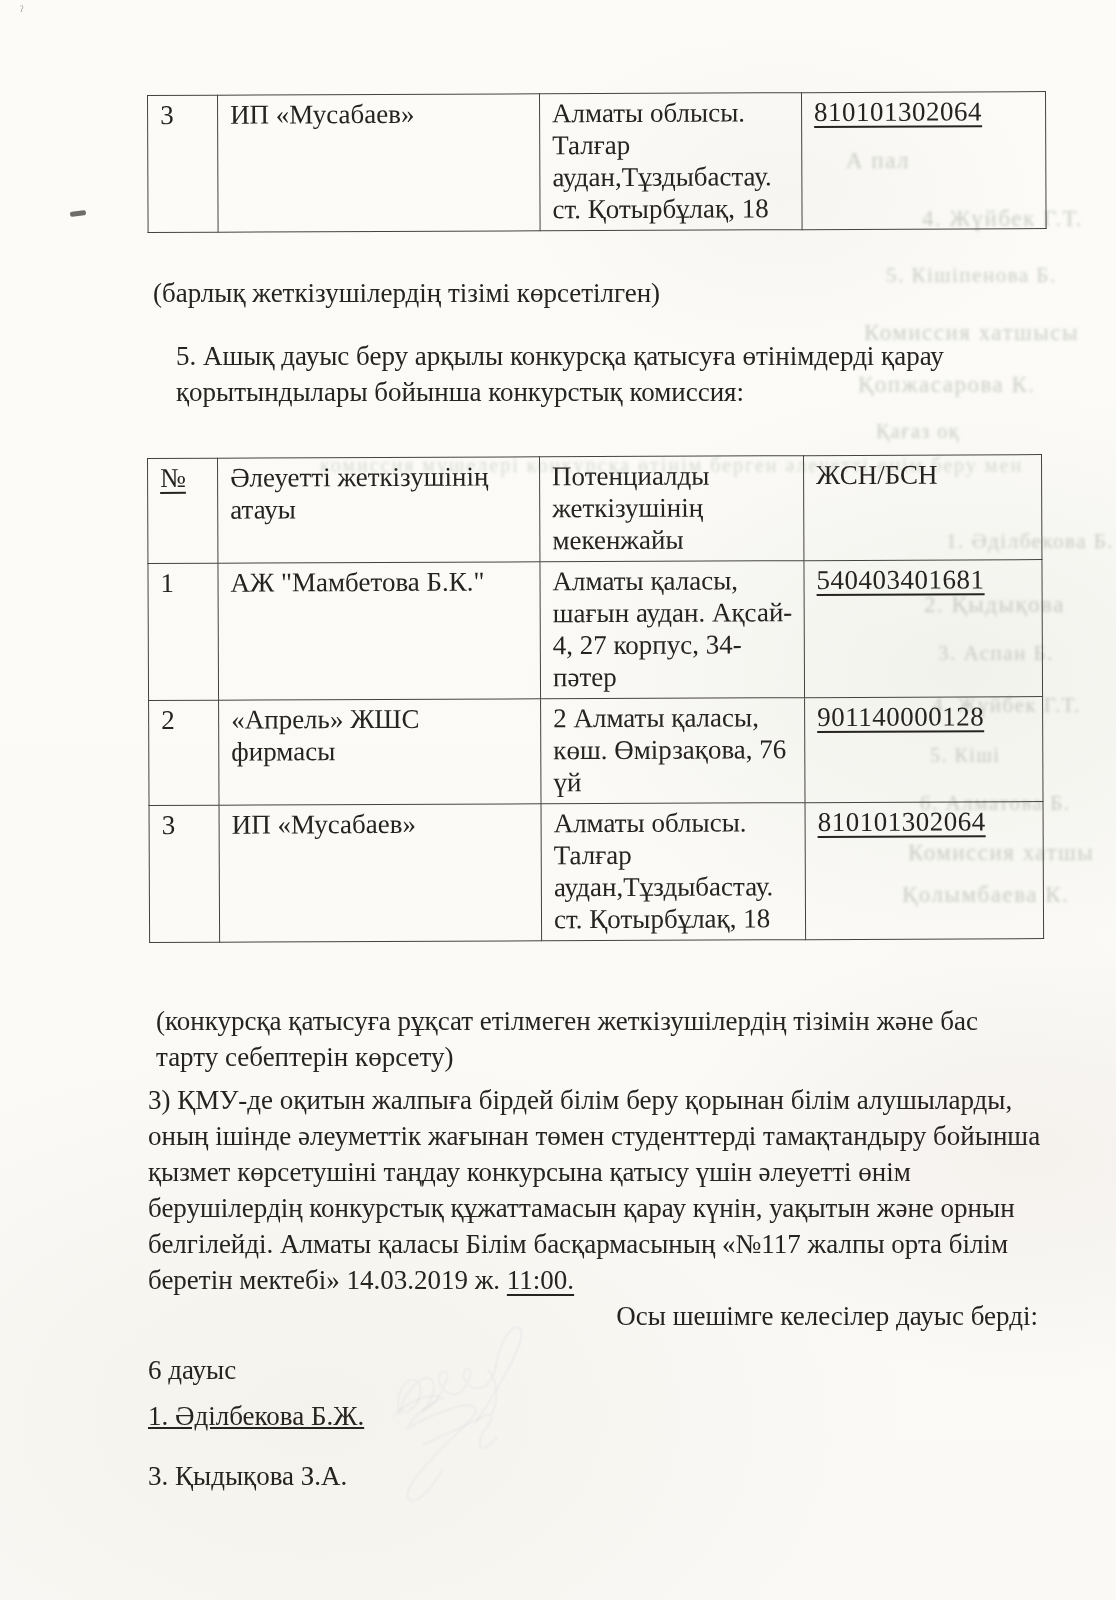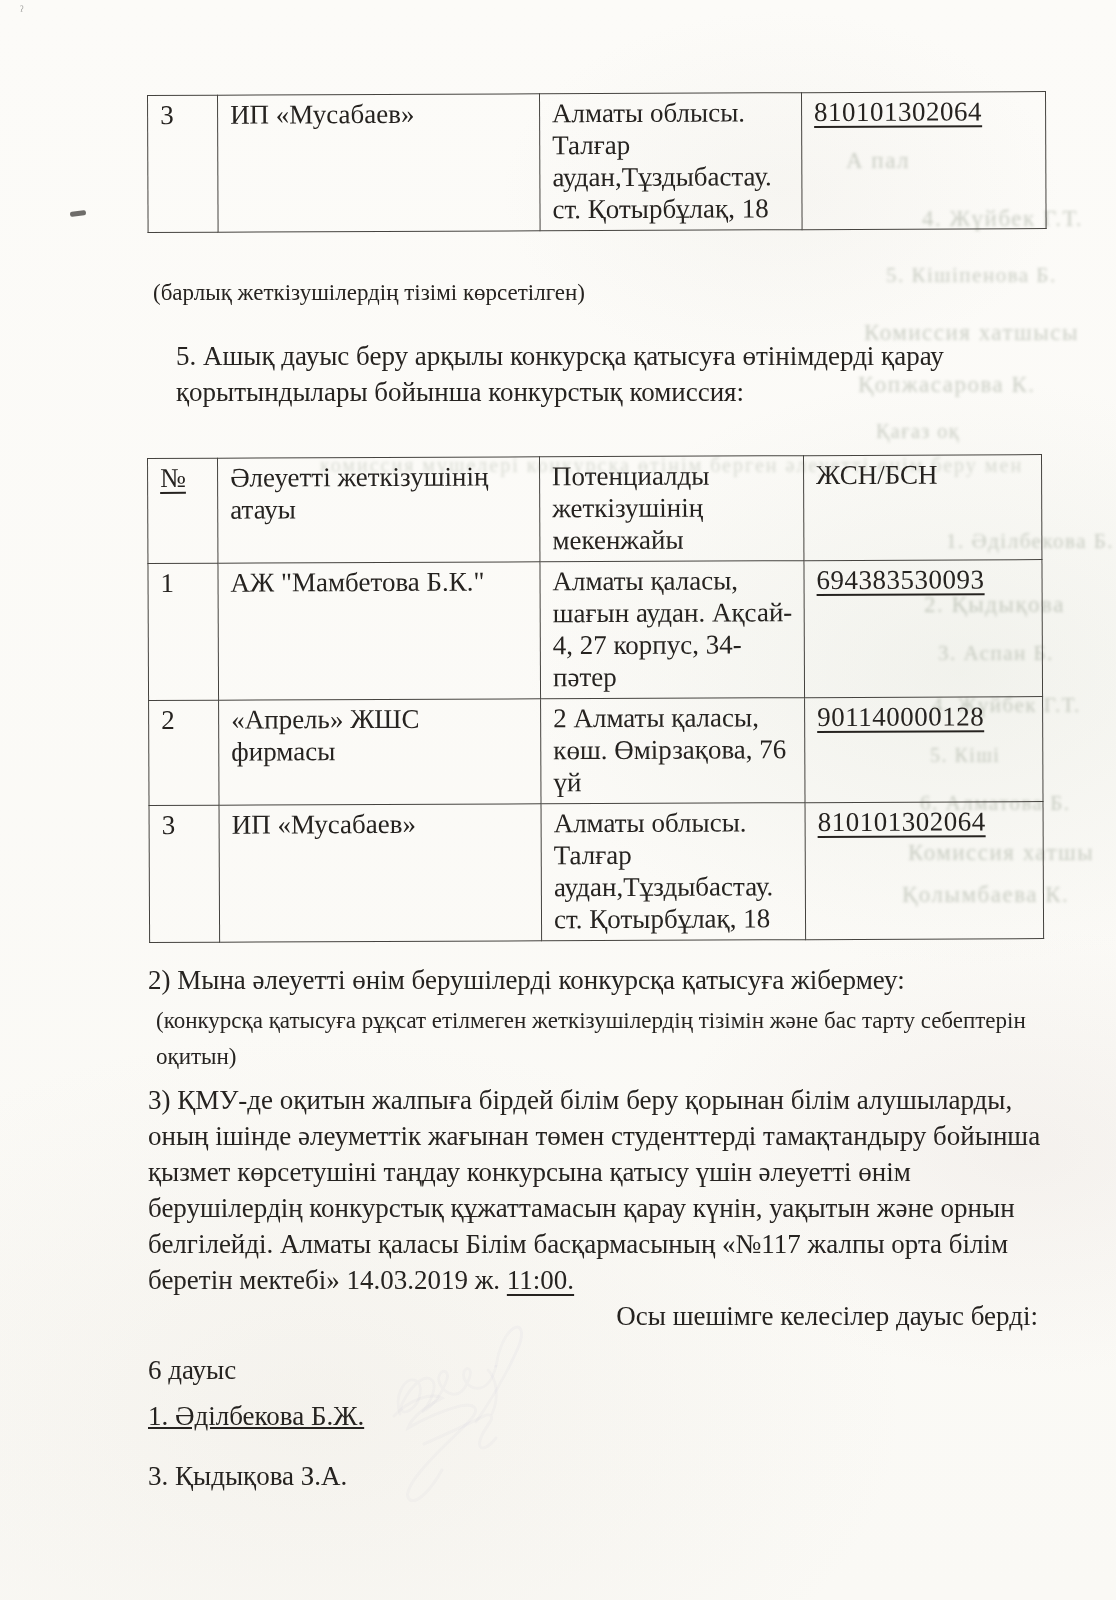--- a/index.html
+++ b/index.html
@@ -8,21 +8,21 @@
     font-family:"Liberation Serif","DejaVu Serif",serif;
     color:#262320;
     background:
       radial-gradient(ellipse 620px 420px at 86% 42%, rgba(206,212,199,0.22), transparent 70%),
       radial-gradient(ellipse 520px 320px at 92% 72%, rgba(215,201,198,0.18), transparent 70%),
       radial-gradient(ellipse 820px 520px at 28% 88%, rgba(221,214,203,0.20), transparent 72%),
       radial-gradient(ellipse 400px 260px at 70% 12%, rgba(222,220,212,0.18), transparent 70%),
       linear-gradient(#fcfbf8,#faf9f5);
   }
   .blk{position:absolute;line-height:36px;font-size:27px;white-space:normal;}
-  .note{font-size:23px;}
+  .note{font-size:27px;}
   .tbl{position:absolute;border-collapse:collapse;table-layout:fixed;transform:rotate(-0.25deg);transform-origin:left top;}
   .tbl td,.tbl th{border:1.7px solid #45433f;vertical-align:top;text-align:left;
     font-weight:normal;font-size:27px;line-height:32px;padding:3px 10px 5px 12px;overflow:hidden;}
   .pre{white-space:pre-line;}
   .idnum{text-decoration:underline;text-underline-offset:5px;text-decoration-thickness:1.5px;letter-spacing:0.5px;}
   .numhead{text-decoration:underline;text-underline-offset:5px;text-decoration-thickness:1.5px;}
   .timeu{text-decoration:underline;text-underline-offset:5px;text-decoration-thickness:1.5px;}
   .ghost{position:absolute;color:#87917f;opacity:0.42;filter:blur(1.4px);font-size:23px;
     letter-spacing:1.5px;white-space:nowrap;line-height:26px;}
   .g0{left:846px;top:148px;}
@@ -109,21 +109,21 @@
         <th>ЖСН/БСН</th>
       </tr>
     </thead>
     <tbody>
       <tr>
         <td>1</td>
         <td>АЖ "Мамбетова Б.К."</td>
         <td class="pre">Алматы қаласы,
 шағын аудан. Ақсай-
 4, 27 корпус, 34-пәтер</td>
-        <td><span class="idnum">694383530093</span></td>
+        <td><span class="idnum">540403401681</span></td>
       </tr>
       <tr>
         <td>2</td>
         <td>«Апрель» ЖШС фирмасы</td>
         <td class="pre">2 Алматы қаласы,
 көш. Өмірзақова, 76
 үй</td>
         <td><span class="idnum">901140000128</span></td>
       </tr>
       <tr>
@@ -132,23 +132,22 @@
         <td class="pre">Алматы облысы.
 Талғар
 аудан,Тұздыбастау.
 ст. Қотырбұлақ, 18</td>
         <td><span class="idnum">810101302064</span></td>
       </tr>
     </tbody>
   </table>
 
 
-  <div class="blk" style="left:148px;top:962px;width:900px;">2) Мына әлеуетті өнім берушілерді конкурсқа қатысуға жібермеу:</div>
 
-  <div class="blk note" style="left:156px;top:1003px;width:876px;">(конкурсқа қатысуға рұқсат етілмеген жеткізушілердің тізімін және бас тарту себептерін оқитын)</div>
+  <div class="blk note" style="left:156px;top:1003px;width:876px;">(конкурсқа қатысуға рұқсат етілмеген жеткізушілердің тізімін және бас тарту себептерін көрсету)</div>
 
   <div class="blk" style="left:148px;top:1082px;width:908px;">
     <span>3) ҚМУ-де оқитын жалпыға бірдей білім беру қорынан білім алушыларды, оның ішінде әлеуметтік жағынан төмен студенттерді тамақтандыру бойынша қызмет көрсетушіні таңдау конкурсына қатысу үшін әлеуетті өнім берушілердің конкурстық құжаттамасын қарау күнін, уақытын және орнын белгілейді. Алматы қаласы Білім басқармасының «№117 жалпы орта білім беретін мектебі» 14.03.2019 ж. </span><span class="timeu">11:00.</span>
   </div>
 
   <div class="blk" style="left:158px;top:1298px;width:880px;text-align:right;">Осы шешімге келесілер дауыс берді:</div>
 
   <div class="blk" style="left:148px;top:1352px;width:400px;">6 дауыс</div>
 
   <div class="blk" style="left:148px;top:1398px;width:400px;text-decoration:underline;">1. Әділбекова Б.Ж.</div>

